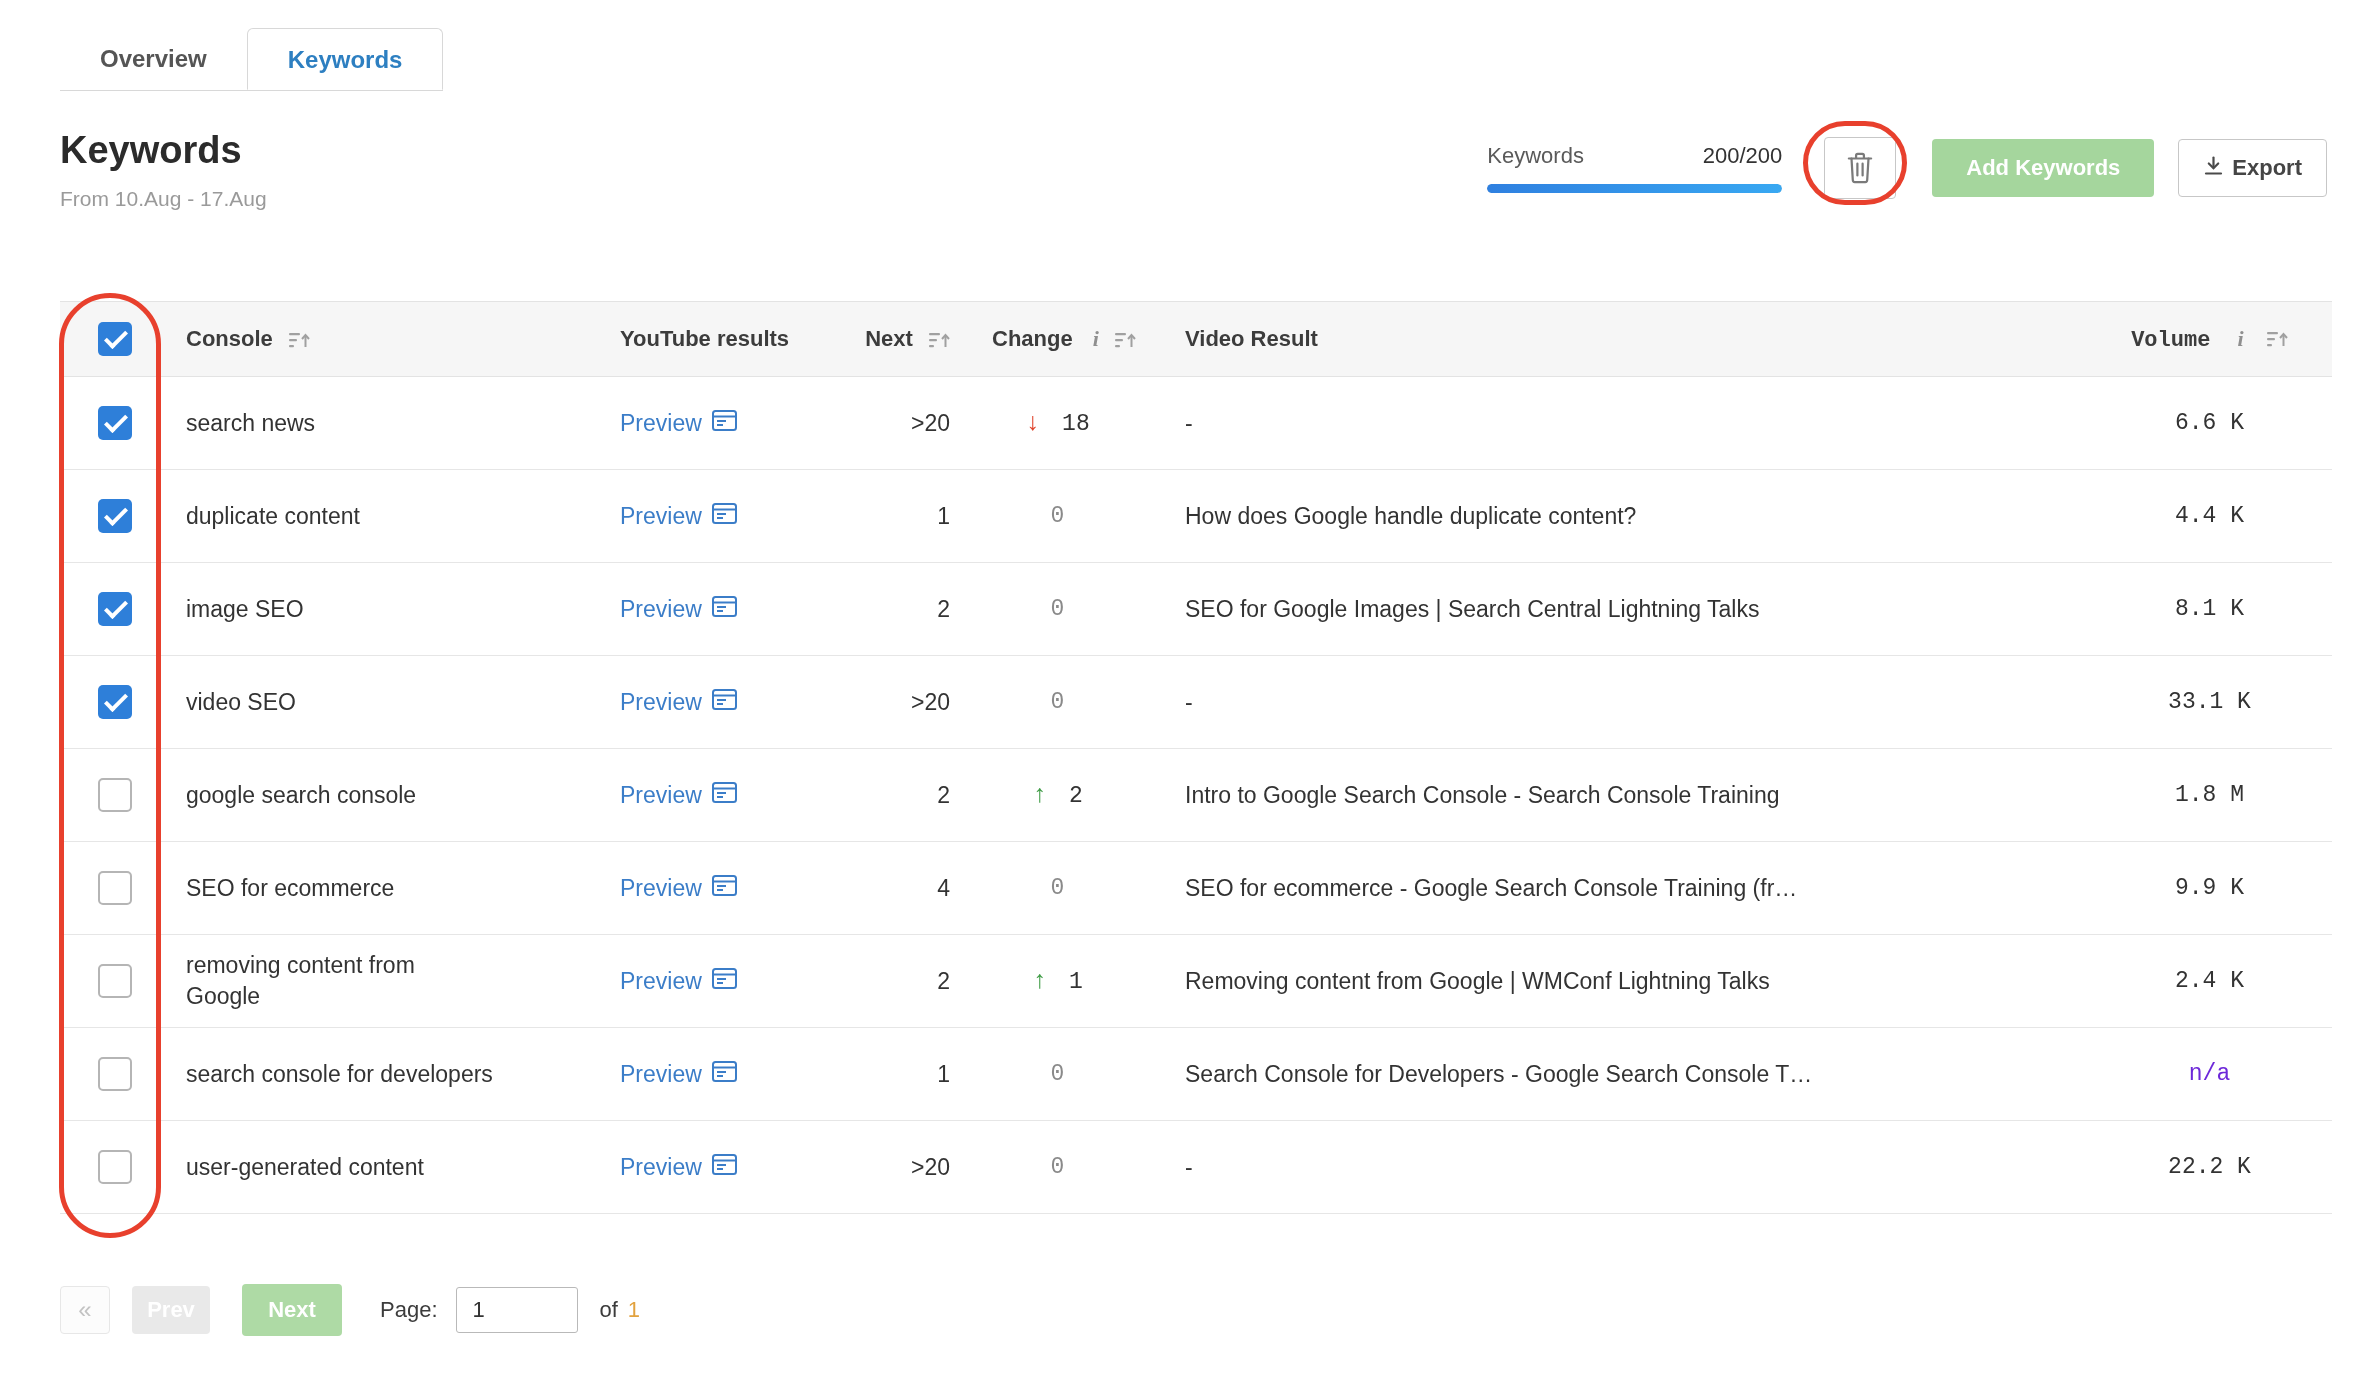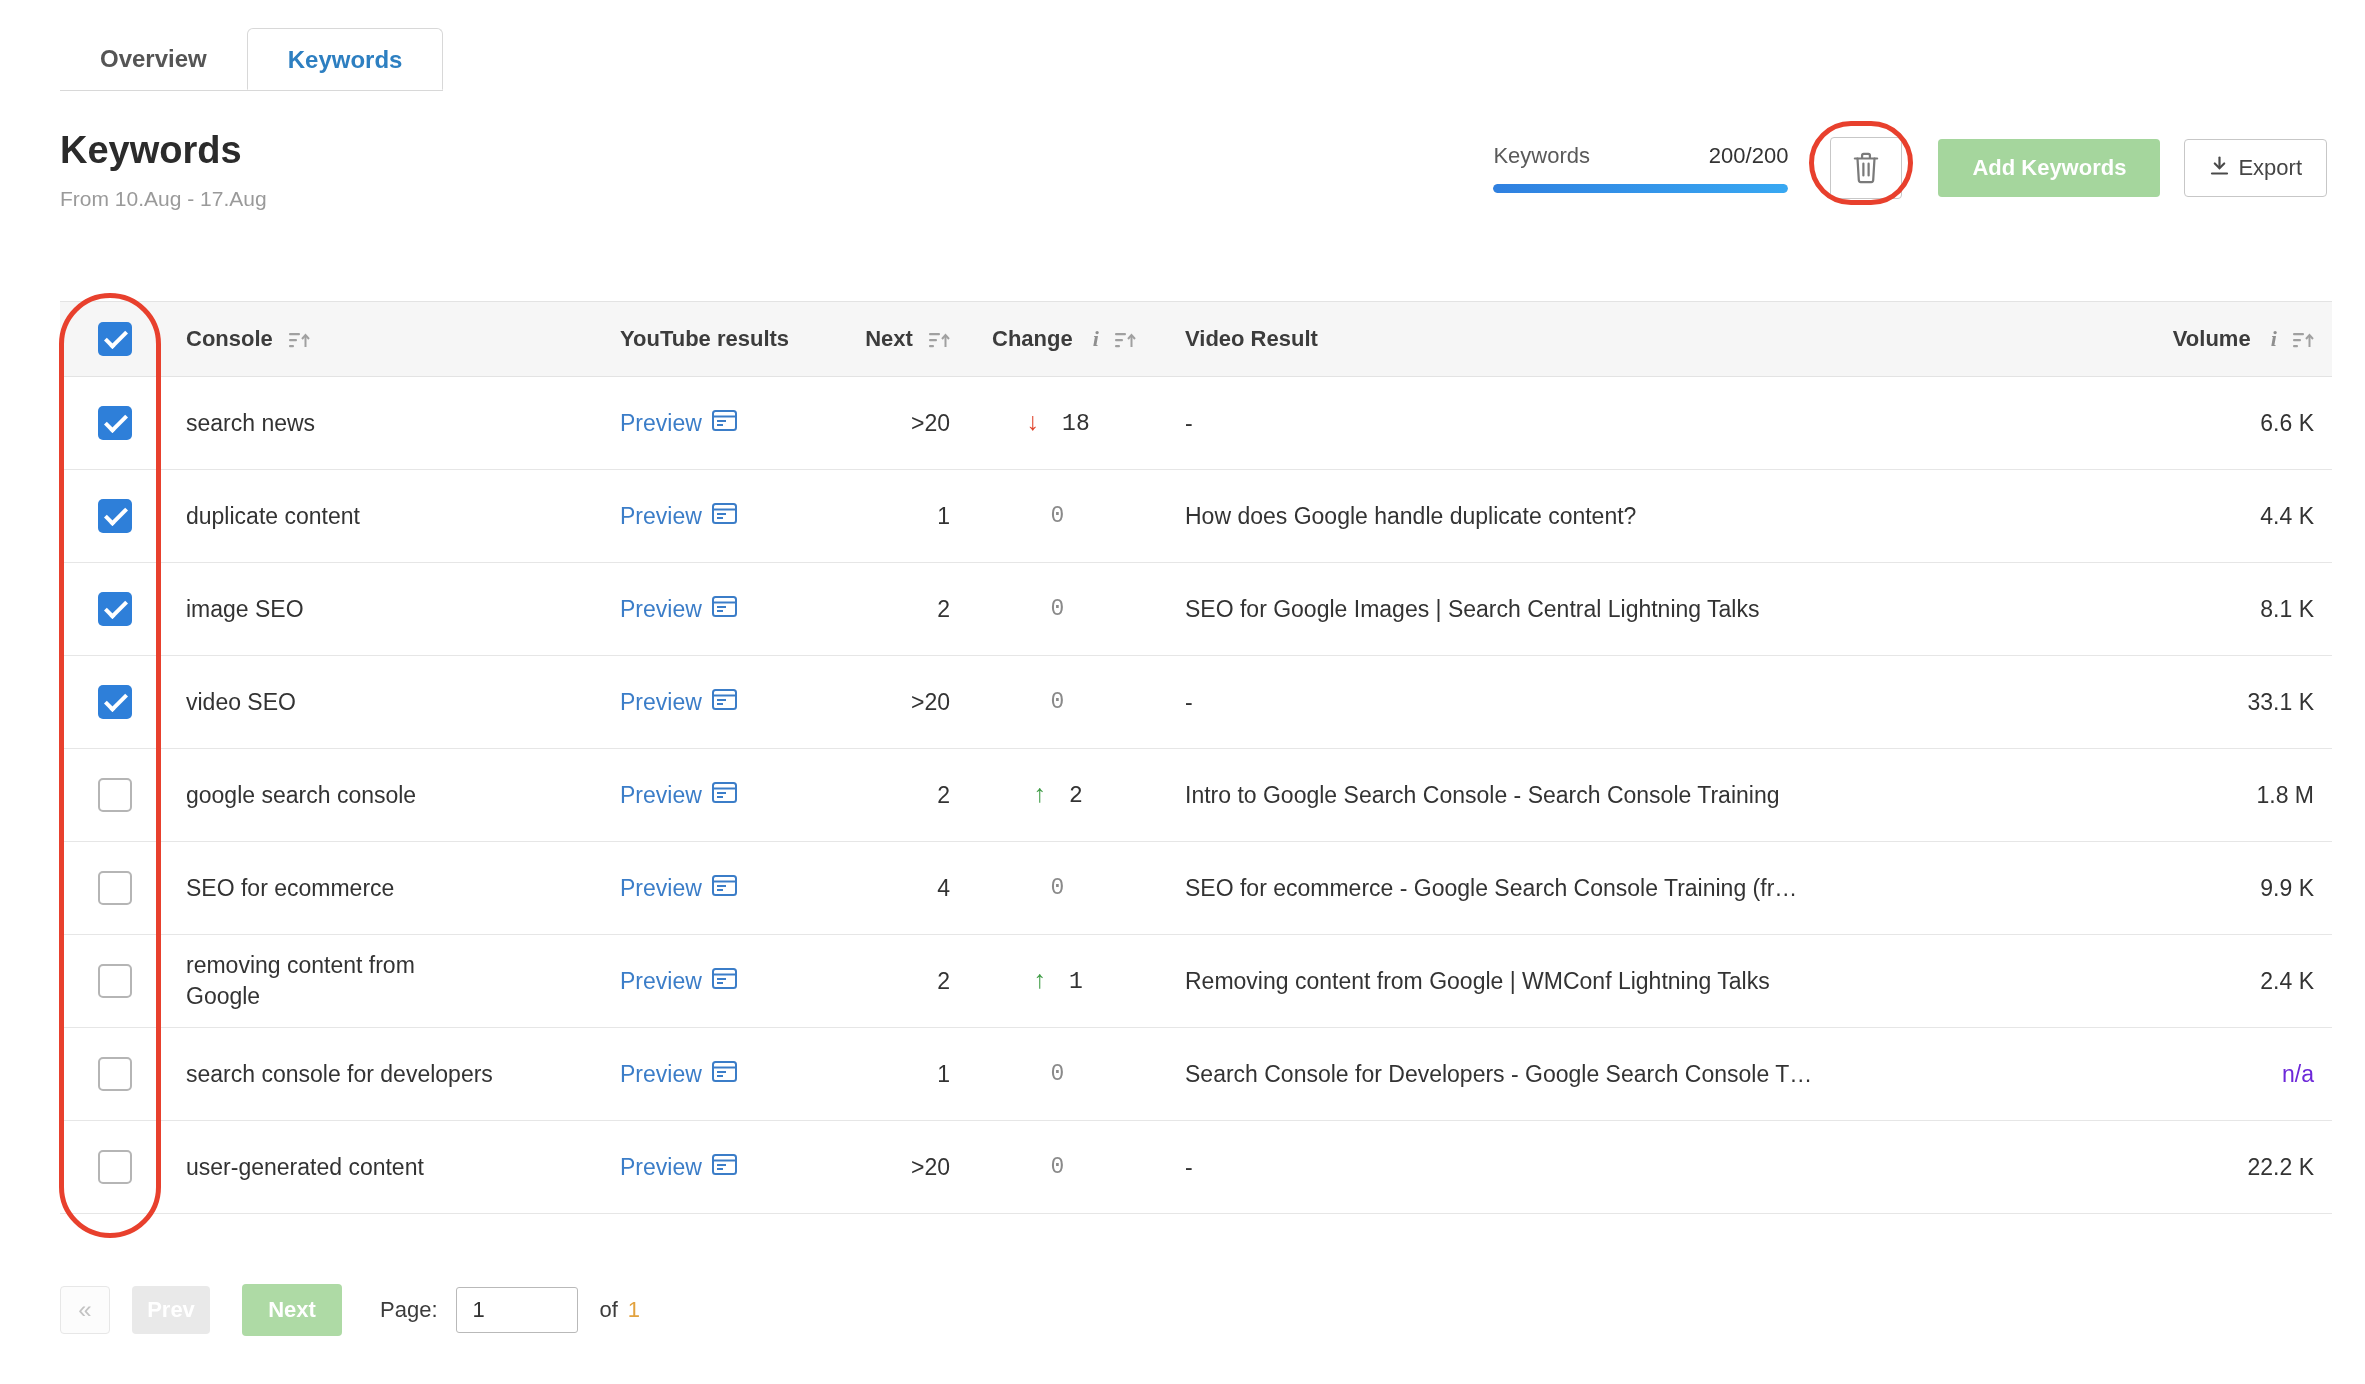--- a/index.html
+++ b/index.html
@@ -83,21 +83,21 @@
 
   .btn-add {
     height: 58px; padding: 0 34px; margin-right: 24px;
     background: #a5d69d; color: #fff;
     font-size: 22px; font-weight: 700;
     border: none; border-radius: 4px;
   }
   .btn-export {
     height: 58px; padding: 0 24px;
     background: #fff; border: 1px solid #c7c7c7; border-radius: 4px;
-    font-size: 22px; font-weight: 400; color: #454545;
+    font-size: 22px; font-weight: 700; color: #454545;
     display: flex; align-items: center; gap: 8px;
   }
 
   
   .table-wrap { margin: 90px 33px 0 60px; position: relative; }
   table { width: 100%; border-collapse: collapse; table-layout: fixed; font-size: 23px; }
   thead th {
     background: #f6f6f6;
     height: 75px;
     border-top: 1px solid #e3e3e3;
@@ -108,21 +108,21 @@
   tbody td { height: 93px; border-bottom: 1px solid #e6e6e6; color: #333; }
 
   .col-check  { text-align: center; }
   th.col-keyword, td.col-keyword { padding-left: 16px; }
   th.col-youtube, td.col-youtube { padding-left: 20px; }
   th.col-rank, td.col-rank { text-align: right; padding-right: 20px; }
   th.col-change { text-align: left; padding-left: 22px; }
   td.col-change { text-align: center; font-family: Liberation Mono, monospace; }
   th.col-video, td.col-video { padding-left: 40px; }
   td.col-video { white-space: nowrap; overflow: hidden; }
-  th.col-volume, td.col-volume { text-align: right; padding-right: 18px; }
+  th.col-volume, td.col-volume { text-align: center; padding-right: 18px; font-family: Liberation Mono, monospace; }
 
   .kw { display: inline-block; max-width: 308px; line-height: 31px; }
 
   .checkbox {
     width: 34px; height: 34px; border-radius: 5px;
     margin: 0 auto; cursor: pointer; position: relative;
   }
   .checkbox.checked { background: #2e7fd9; }
   .checkbox.checked::after {
     content: "";

